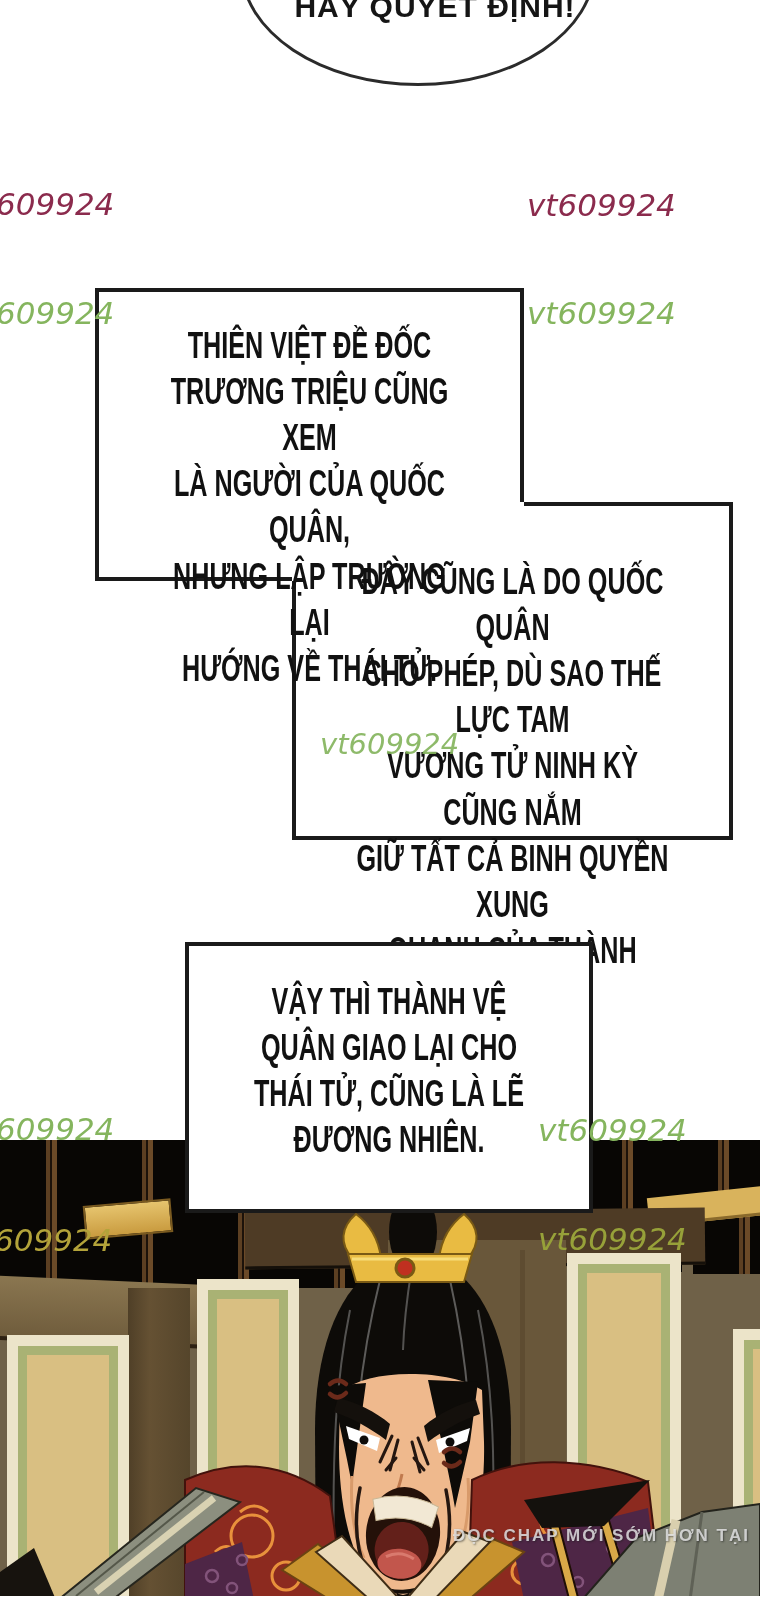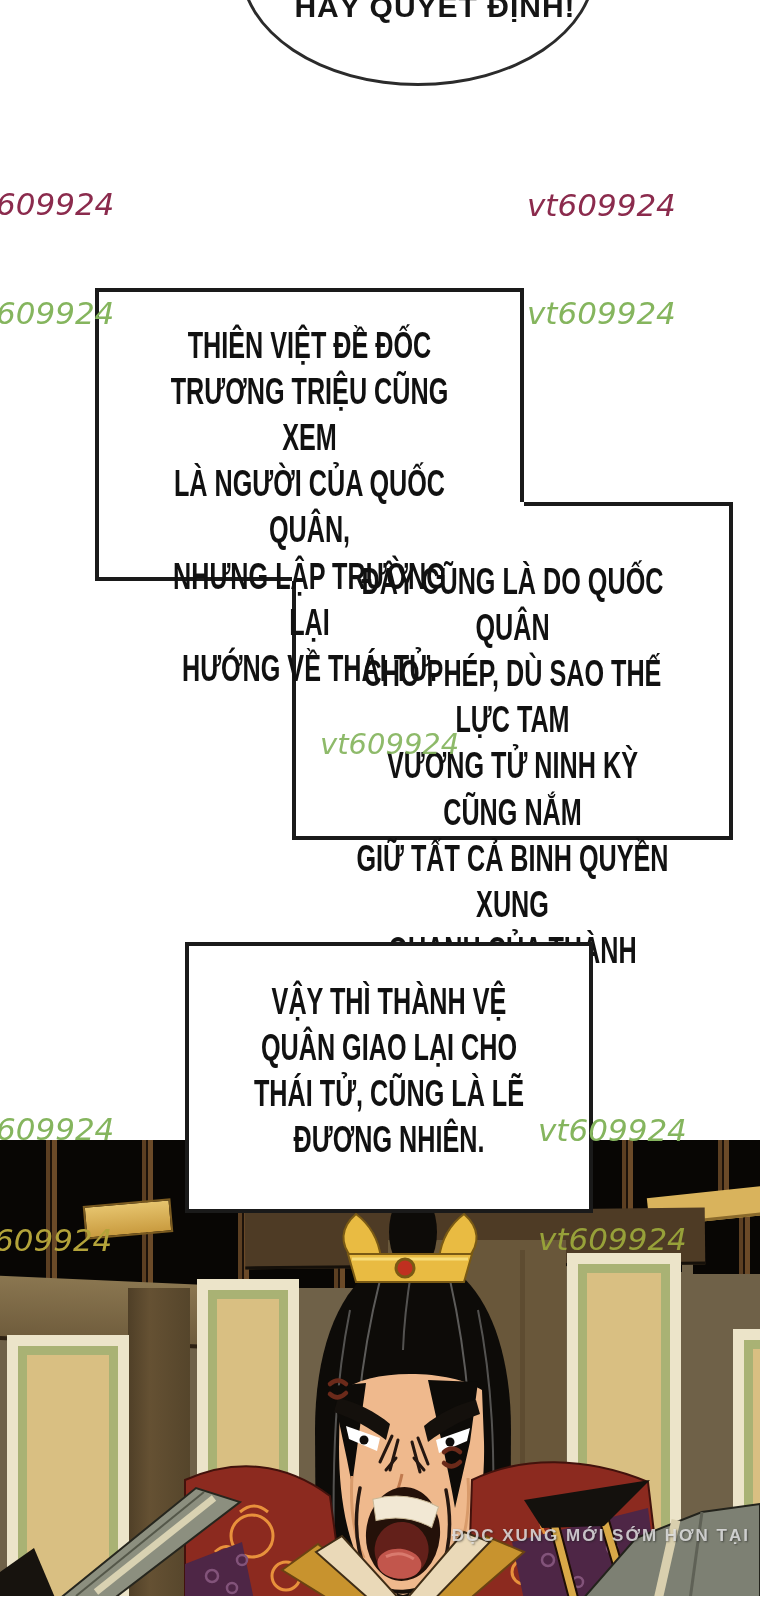--- a/index.html
+++ b/index.html
@@ -266,15 +266,15 @@
   <div class="sb-text t3">
     <div>VẬY THÌ THÀNH VỆ</div>
     <div>QUÂN GIAO LẠI CHO</div>
     <div>THÁI TỬ, CŨNG LÀ LẼ</div>
     <div>ĐƯƠNG NHIÊN.</div>
   </div>
 
   <div class="wm wm-oliveL wm-r4l">609924</div>
   <div class="wm wm-oliveR wm-r4r">vt609924</div>
 
-  <div class="promo">ĐỌC XUNG MỚI SỚM HƠN TẠI</div>
+  <div class="promo">ĐỌC CHAP MỚI SỚM HƠN TẠI</div>
 
 </div>
 
 </body></html>

